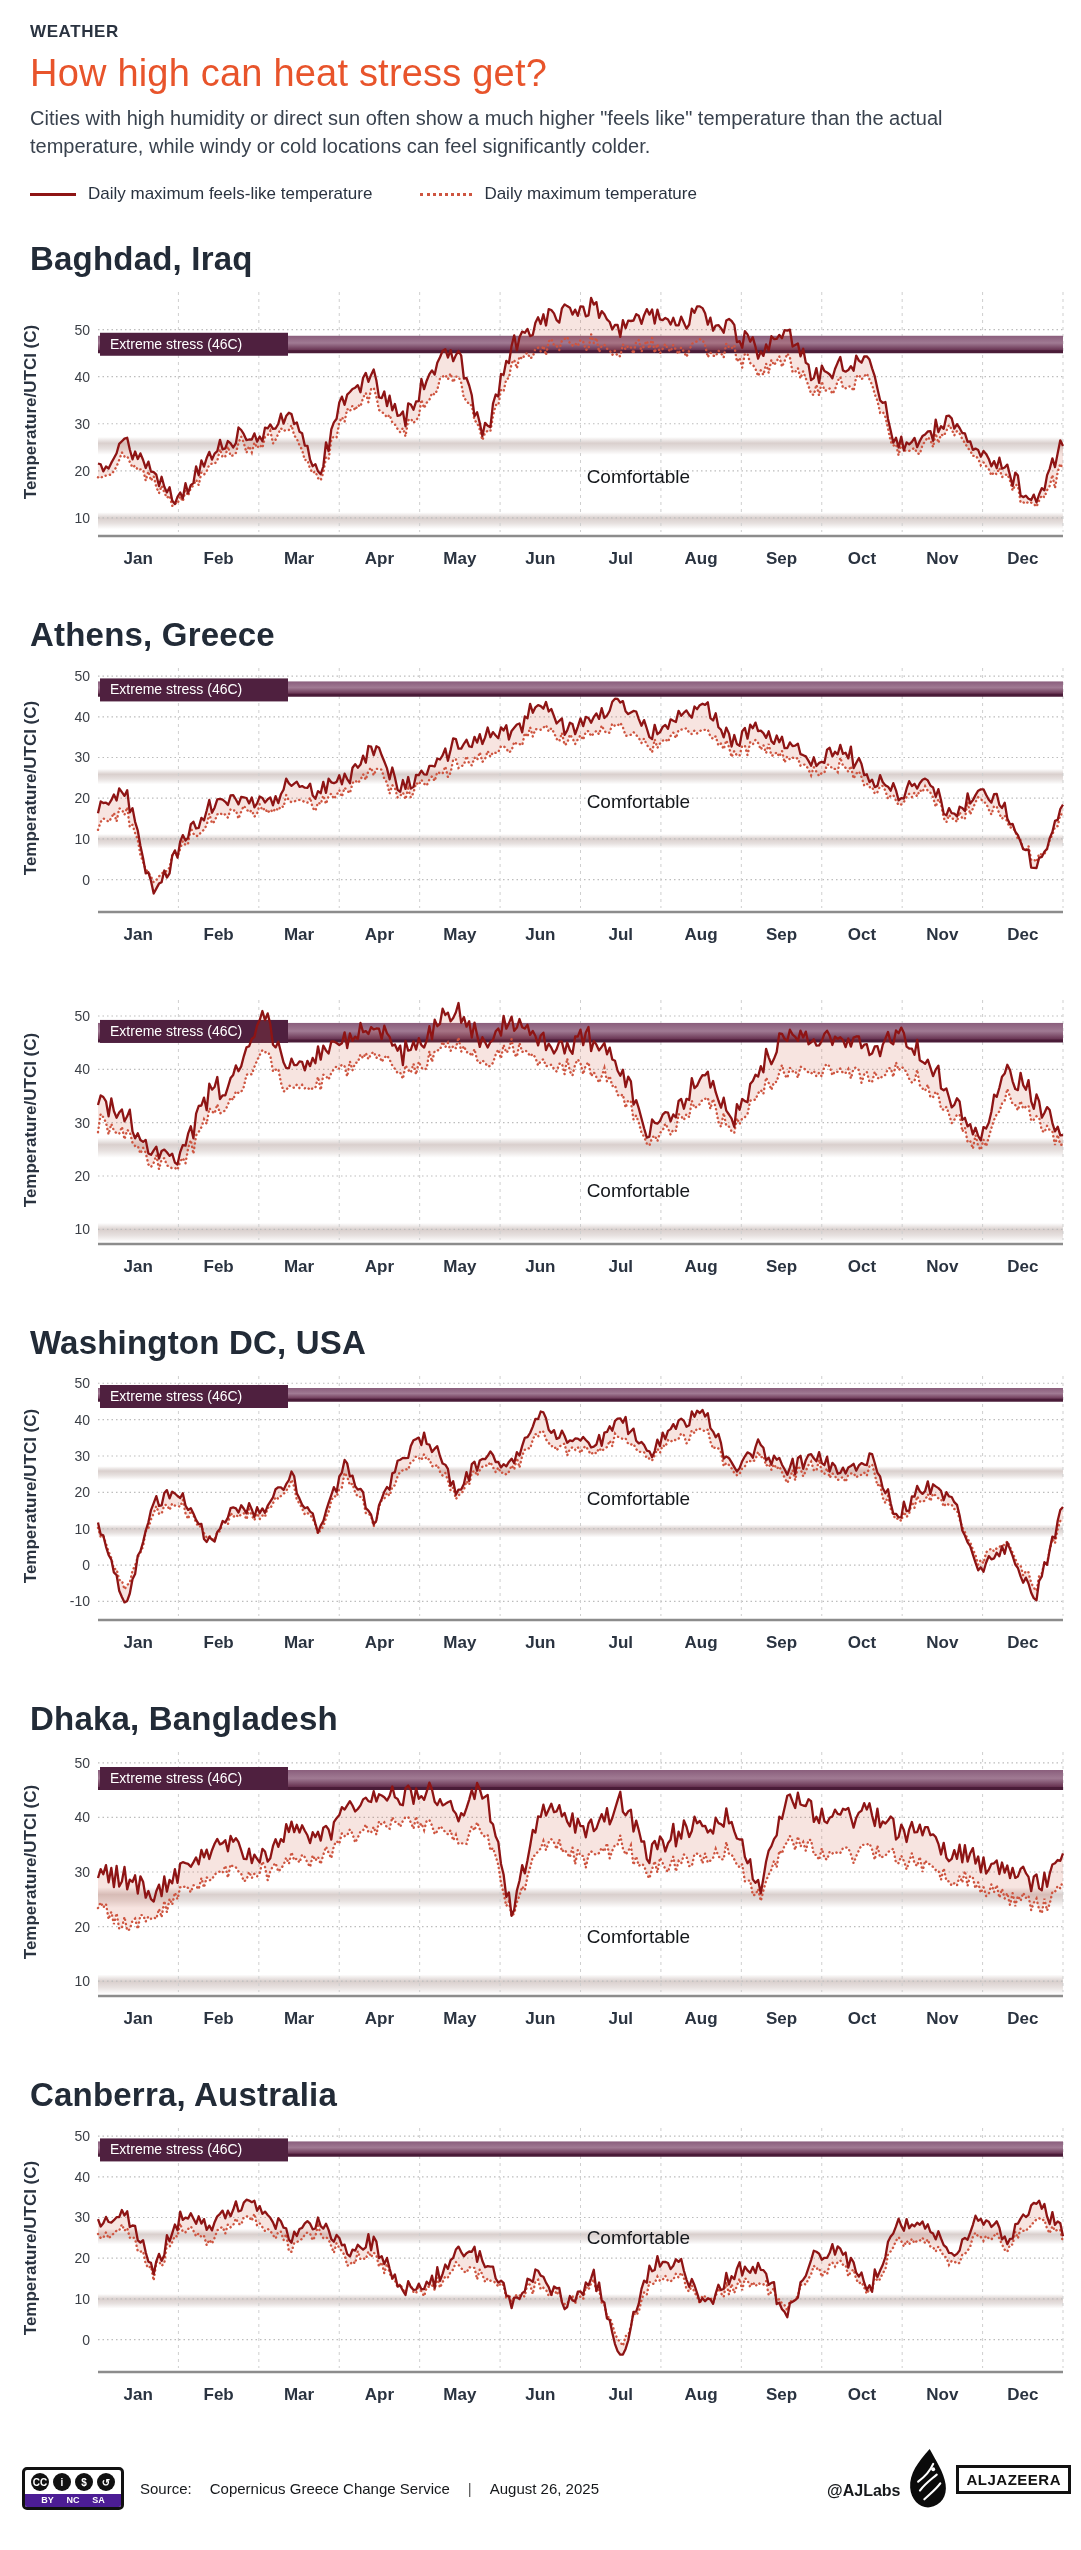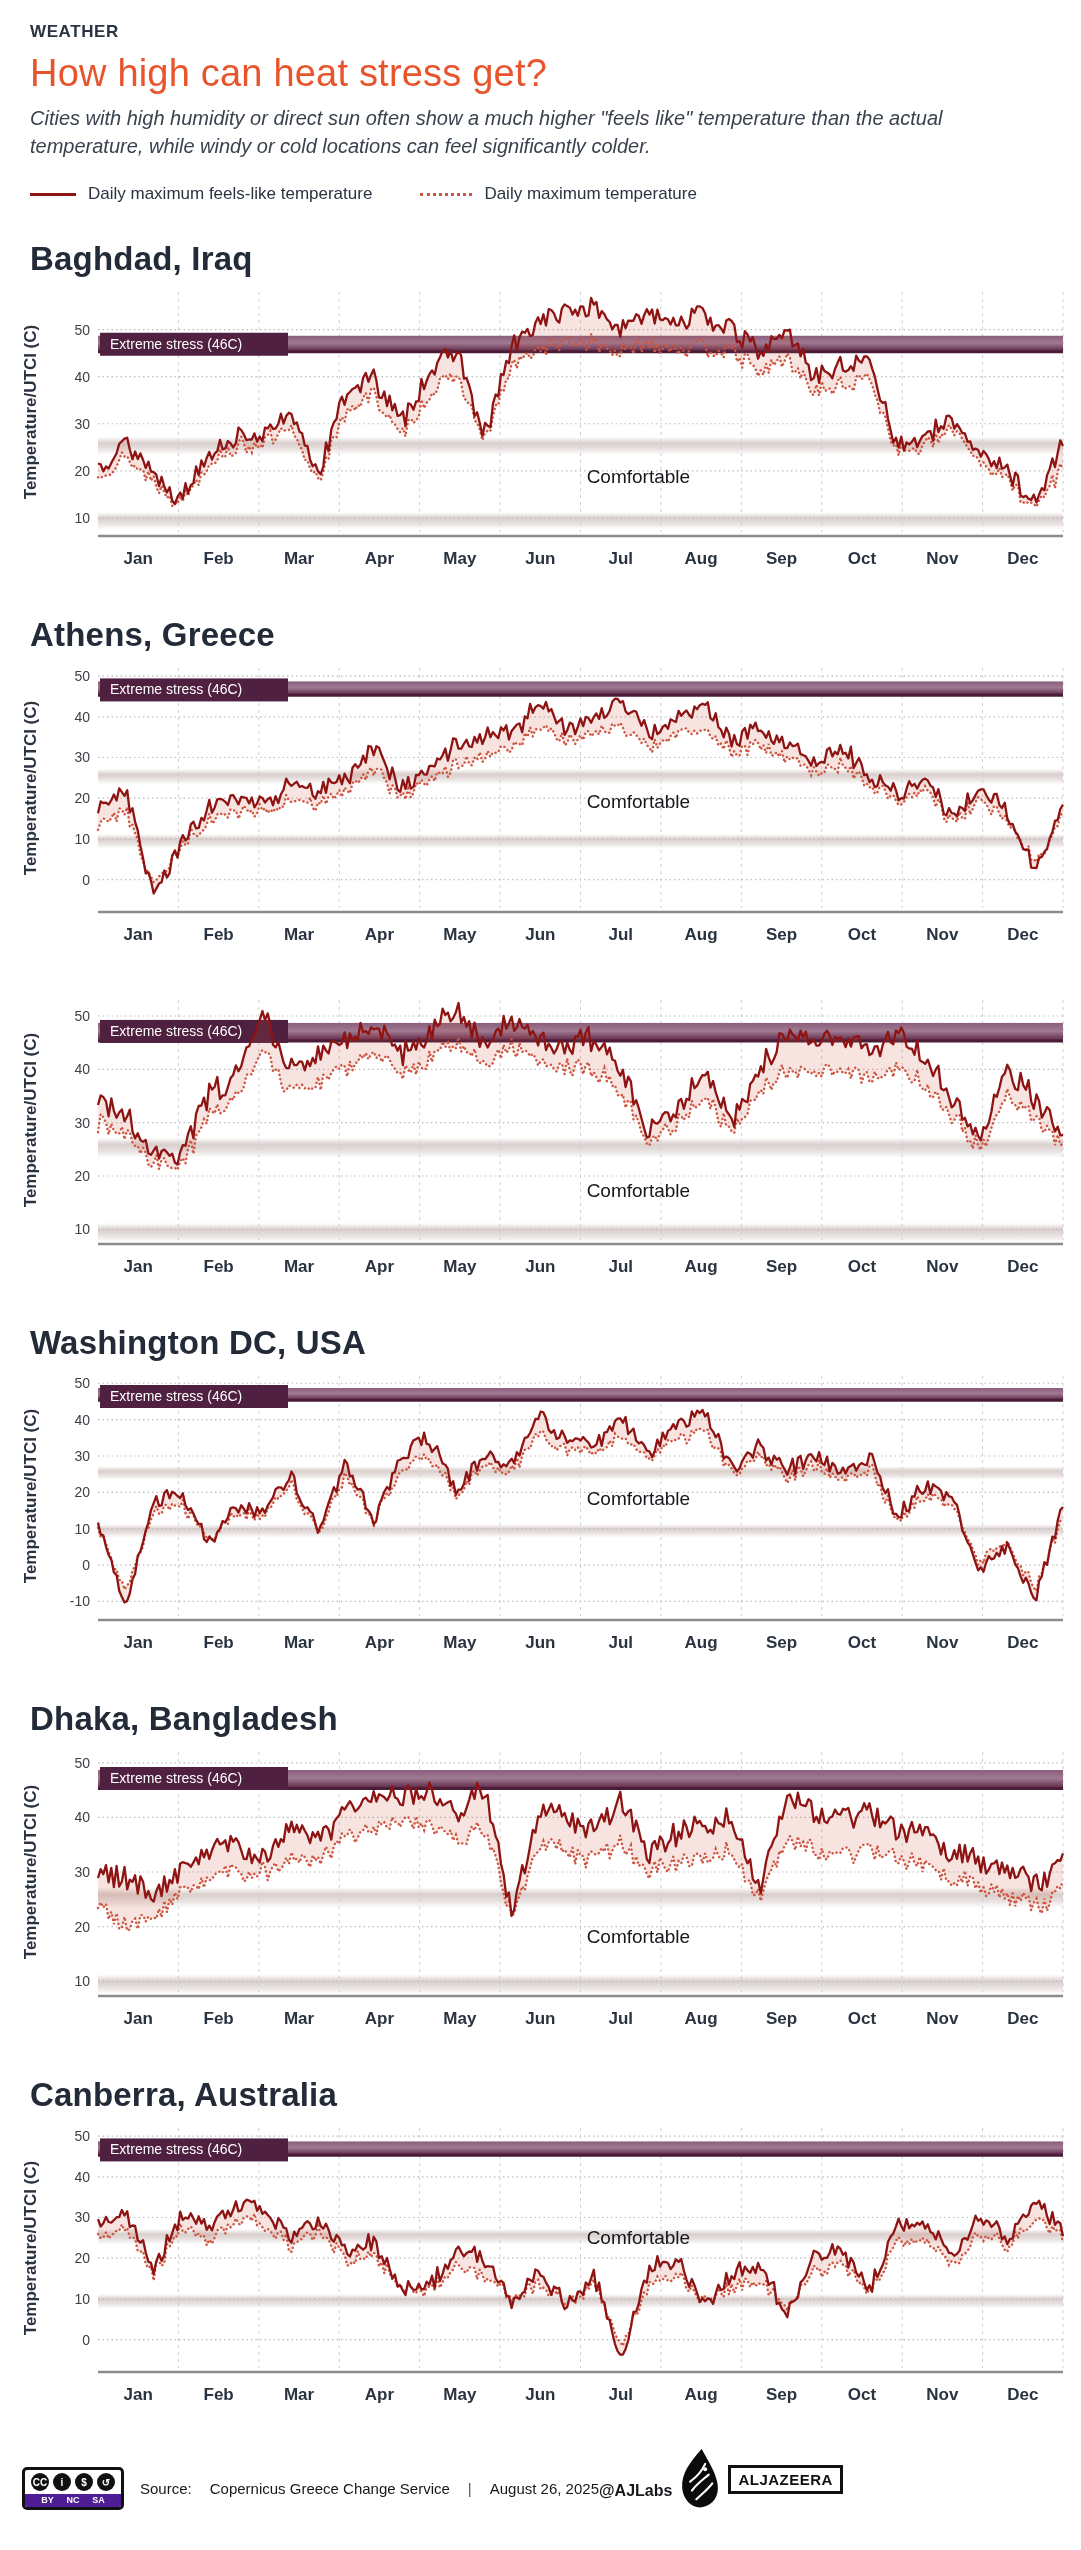--- a/index.html
+++ b/index.html
@@ -1,31 +1,31 @@
 <!DOCTYPE html>
 <html><head>
 <meta charset="utf-8">
 <style>
   html,body{margin:0;padding:0;background:#ffffff;}
   body{width:1081px;font-family:"Liberation Sans",sans-serif;color:#2A3340;}
   .wrap{padding:10px 0 0 0;}
   .header{padding:12px 30px 0 30px;}
   .kicker{font-size:17px;font-weight:bold;letter-spacing:.6px;color:#2A3340;}
   .title{font-size:38px;color:#E8542B;margin:10px 0 10px 0;font-weight:500;letter-spacing:.2px;}
-  .subtitle{font-size:20px;line-height:1.38;color:#39424E;max-width:955px;font-style:italic;}
+  .subtitle{font-size:20px;line-height:1.38;color:#39424E;max-width:955px;}
   .legend{display:flex;align-items:center;gap:0;padding:24px 30px 6px 30px;}
   .legend-item{display:flex;align-items:center;gap:12px;}
   .legend-item + .legend-item{margin-left:48px;}
   .swatch-solid{width:46px;height:0;border-top:3px solid #8E1414;}
   .swatch-dotted{width:52px;height:0;border-top:3px dotted #CE5540;}
   .legend-label{font-size:17px;color:#2A3340;}
   .chart-block{margin-top:30px;}
   .chart-block h2{font-size:33px;font-weight:bold;color:#222B37;margin:0 0 6px 30px;letter-spacing:.2px;}
   svg.chart{display:block;margin-left:18px;}
-  .footer{display:flex;align-items:flex-end;padding:26px 30px 6px 22px;}
+  .footer{display:flex;justify-content:space-between;align-items:flex-end;padding:26px 6px 6px 22px;}
   .foot-left{display:flex;align-items:center;gap:16px;}
   .cc-badge{border:3px solid #111;border-radius:5px;overflow:hidden;width:96px;background:#fff;}
   .cc-row{display:flex;justify-content:space-around;align-items:center;padding:3px 4px;}
   .cc-circle{width:18px;height:18px;border-radius:50%;background:#111;color:#fff;font-size:10px;font-weight:bold;display:flex;align-items:center;justify-content:center;}
   .cc-strip{background:#4c1d95;color:#fff;font-size:9px;font-weight:bold;display:flex;justify-content:space-around;padding:1px 10px 2px 10px;}
   .source-line{font-size:15px;color:#16181B;display:flex;align-items:center;gap:18px;}
   .source-line .sep{color:#555;}
   .date{font-size:15px;color:#16181B;}
   .foot-right{display:flex;align-items:flex-end;padding-right:4px;}
   .ajlabs{font-size:16px;font-weight:bold;color:#16181B;margin-bottom:10px;}

